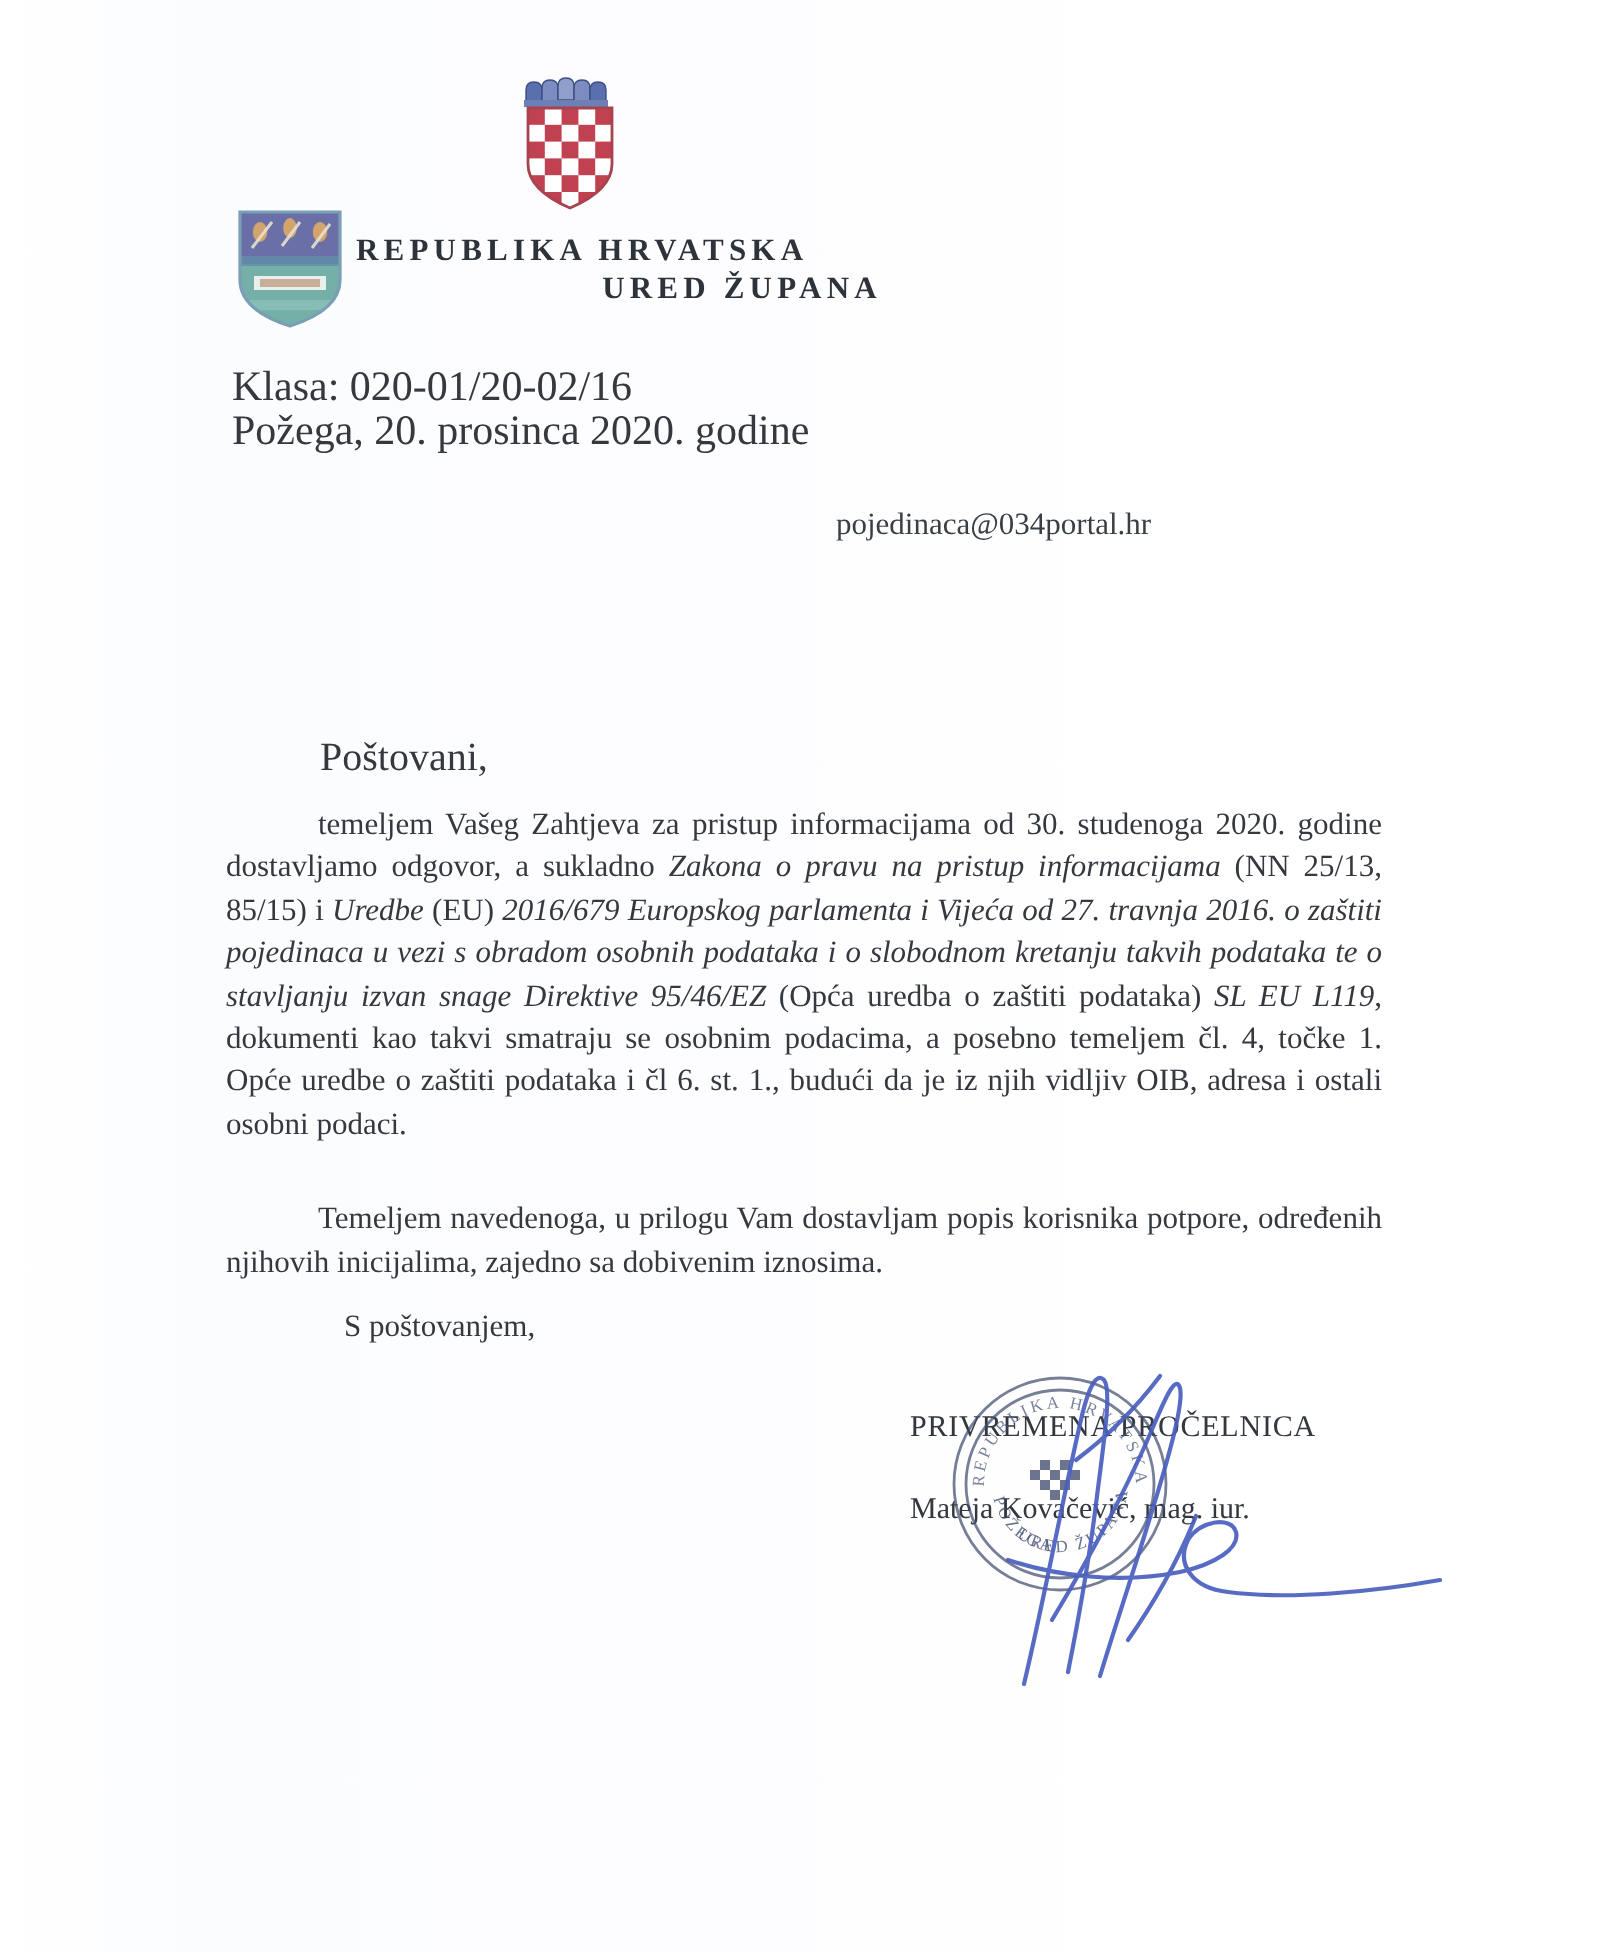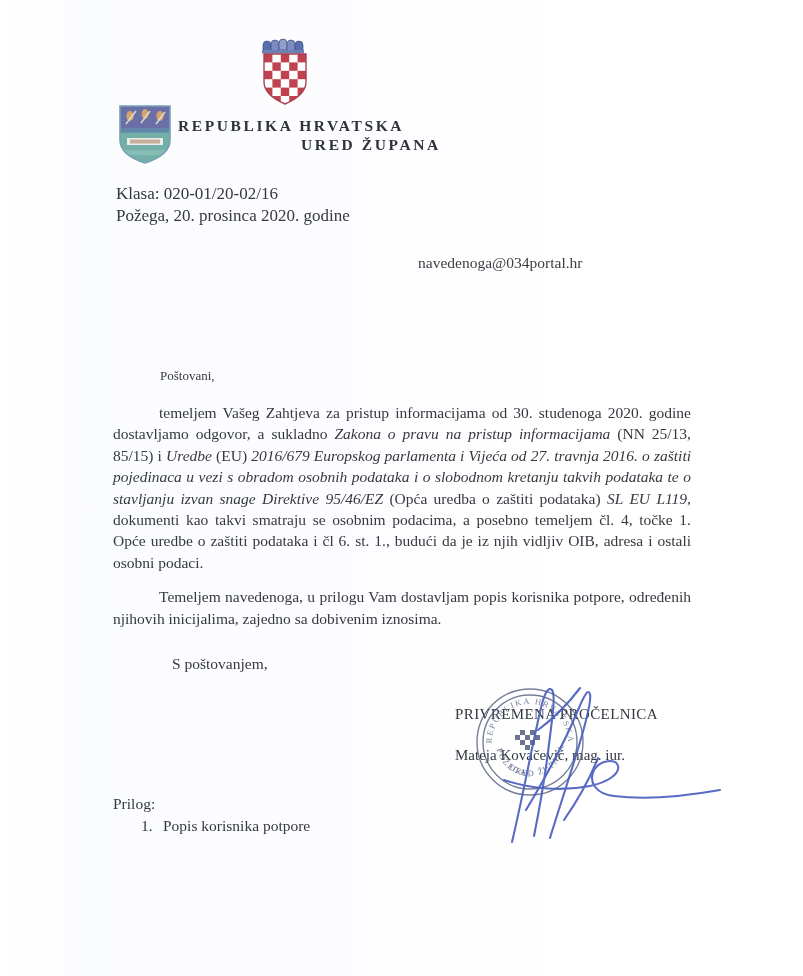--- a/index.html
+++ b/index.html
@@ -81,57 +81,57 @@
     text-align: center;
     padding-right: 44px;
     white-space: nowrap;
   }
 
   
   .refs {
     position: absolute;
     left: 116px;
     top: 183px;
-    font-size: 17px;
+    font-size: 21px;
     line-height: 21.5px;
     color: #35393f;
   }
   .refs div { white-space: nowrap; }
 
   
   .addressee {
     position: absolute;
     left: 418px;
     top: 254px;
     font-size: 15.5px;
     color: #3a3f45;
     white-space: nowrap;
   }
 
   
   .salutation {
     position: absolute;
     left: 160px;
     top: 368px;
-    font-size: 13px;
+    font-size: 20px;
     color: #35393f;
   }
   .body-text {
     position: absolute;
     left: 113px;
     top: 402px;
     width: 578px;
     font-size: 15.5px;
     line-height: 21.4px;
     text-align: justify;
     color: #35393f;
   }
   .body-text p { margin: 0; }
   .body-text p.indent { text-indent: 46px; }
-  .body-text p + p { margin-top: 13px; }
+  .body-text p + p { margin-top: 26px; }
   .body-text i { font-style: italic; }
 
   
   .closing {
     position: absolute;
     left: 172px;
     top: 655px;
     font-size: 15.5px;
     color: #35393f;
   }
@@ -271,21 +271,21 @@
       <div class="org-line1">REPUBLIKA HRVATSKA</div>
       <div class="org-line3">URED ŽUPANA</div>
     </div>
   </div>
 
   <div class="refs">
     <div>Klasa: 020-01/20-02/16</div>
     <div>Požega, 20. prosinca 2020. godine</div>
   </div>
 
-  <div class="addressee">navedenoga@034portal.hr</div>
+  <div class="addressee">pojedinaca@034portal.hr</div>
 
   <div class="salutation">Poštovani,</div>
 
   <div class="body-text">
     <p class="indent"><span>temeljem Vašeg Zahtjeva za pristup informacijama od 30. studenoga 2020. godine dostavljamo odgovor, a sukladno </span><i>Zakona o pravu na pristup informacijama</i><span> (NN 25/13, 85/15) i </span><i>Uredbe</i><span> (EU) </span><i>2016/679 Europskog parlamenta i Vijeća od 27. travnja 2016. o zaštiti pojedinaca u vezi s obradom osobnih podataka i o slobodnom kretanju takvih podataka te o stavljanju izvan snage Direktive 95/46/EZ</i><span> (Opća uredba o zaštiti podataka) </span><i>SL EU L119</i><span>, dokumenti kao takvi smatraju se osobnim podacima, a posebno temeljem čl. 4, točke 1. Opće uredbe o zaštiti podataka i čl 6. st. 1., budući da je iz njih vidljiv OIB, adresa i ostali osobni podaci.</span></p>
     <p class="indent">Temeljem navedenoga, u prilogu Vam dostavljam popis korisnika potpore, određenih njihovih inicijalima, zajedno sa dobivenim iznosima.</p>
   </div>
 
   <div class="closing">S poštovanjem,</div>
 
@@ -325,22 +325,14 @@
   <svg class="signature" viewBox="0 0 260 190">
     <g fill="none" stroke="#4a5fbf" stroke-width="2.1" stroke-linecap="round" opacity="0.92">
       <path d="M44 182 C 54 140, 62 96, 72 52 C 76 34, 80 26, 84 30 C 88 35, 84 60, 80 92 C 76 124, 70 156, 66 176"></path>
       <path d="M58 150 C 76 120, 96 84, 110 50 C 116 36, 120 28, 122 34 C 124 42, 116 70, 106 102 C 98 128, 88 158, 82 178"></path>
       <path d="M36 120 C 60 128, 92 132, 122 126 C 140 122, 152 114, 150 106 C 148 98, 132 100, 126 110 C 120 122, 128 134, 146 136 C 176 140, 218 136, 252 130"></path>
       <path d="M70 70 C 86 58, 100 44, 112 28"></path>
       <path d="M96 160 C 110 140, 122 118, 130 98"></path>
     </g>
   </svg>
 
-  <div class="attachments">
-    <div class="attach-label">Prilog:</div>
-    <ul class="attach-list">
-      <li class="attach-item">
-        <span class="attach-num">1.</span><span>Popis korisnika potpore</span>
-      </li>
-    </ul>
-  </div>
 
 </div>
 
 </body></html>

